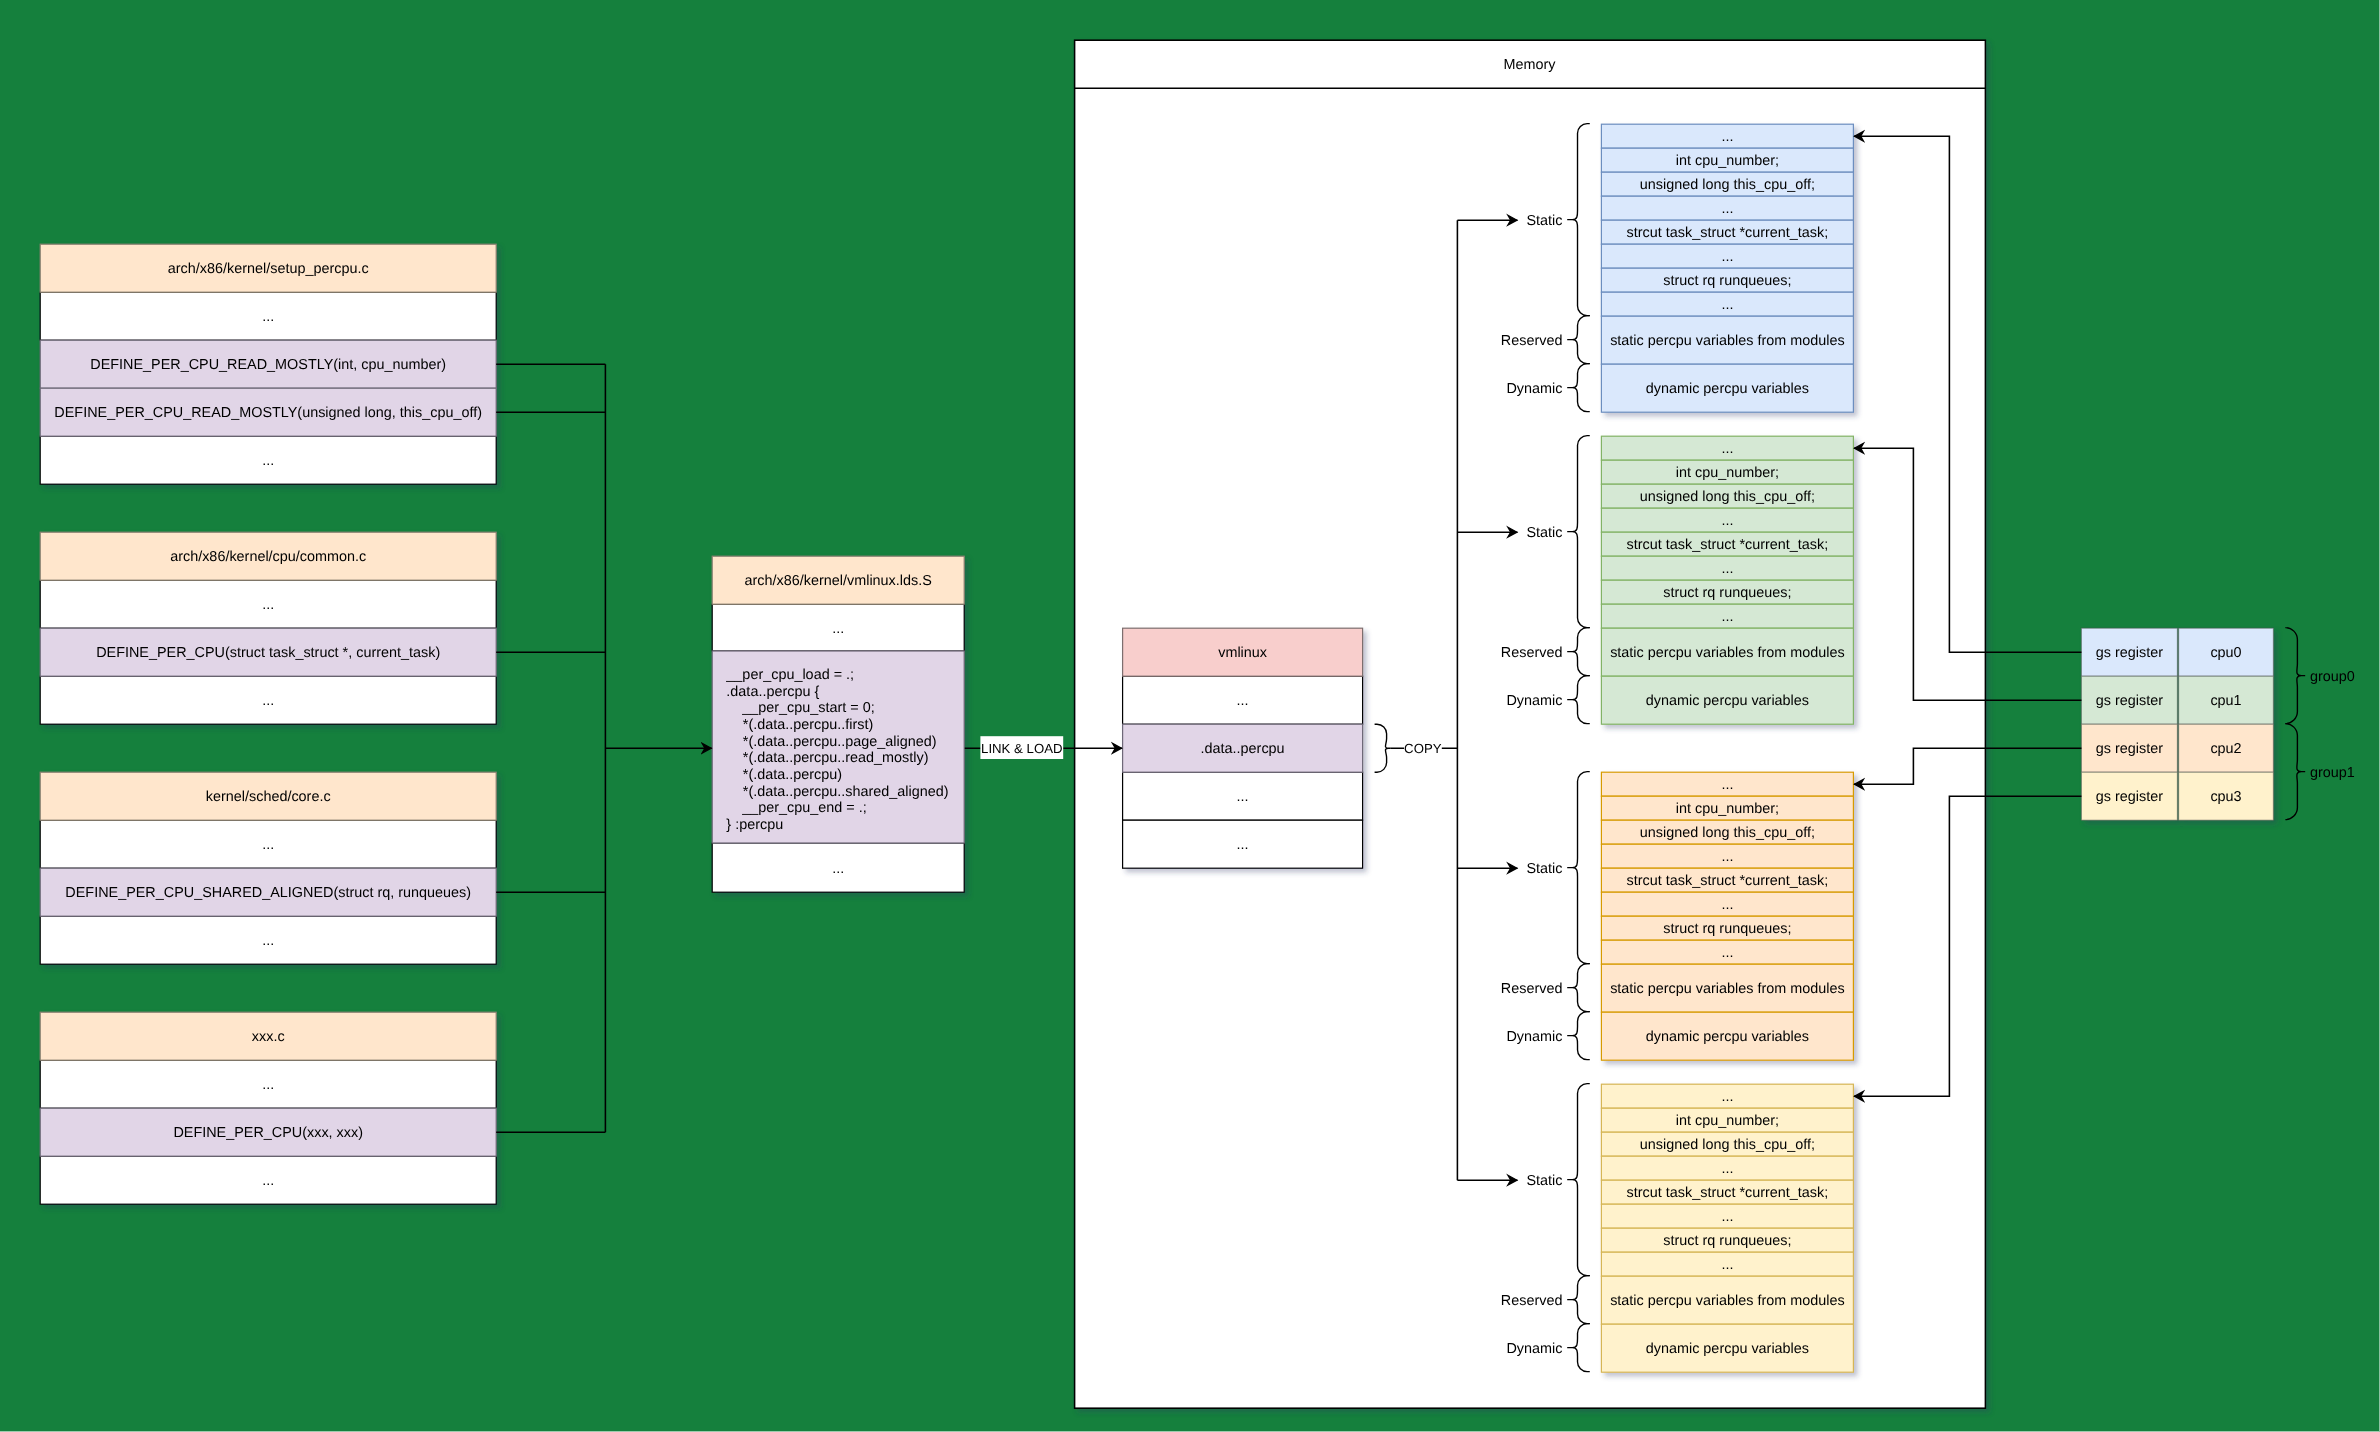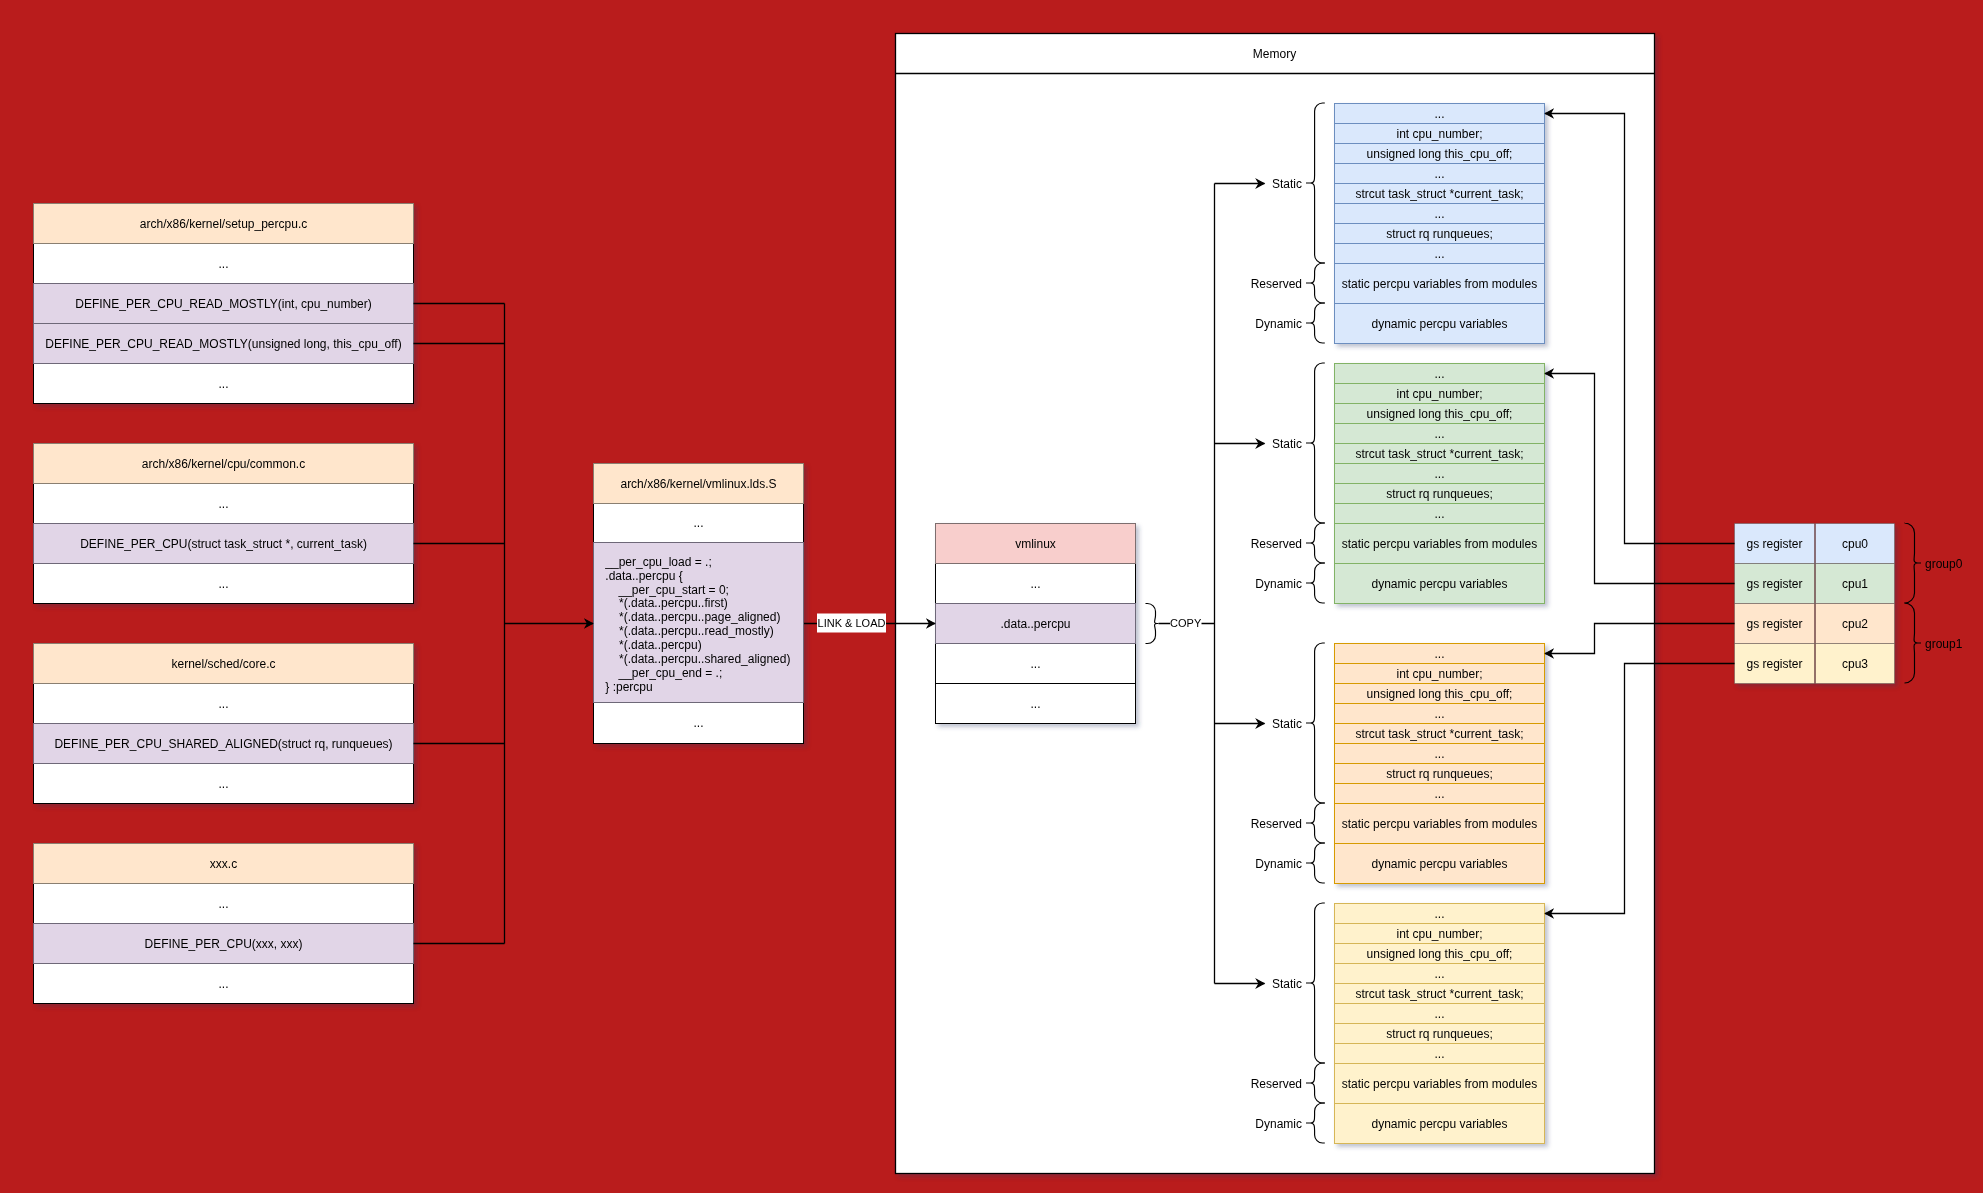--- a/index.html
+++ b/index.html
@@ -1,17 +1,17 @@
 <!DOCTYPE html>
 <html><head>
 <meta charset="utf-8">
 <title>Linux per-CPU variables layout</title>
 <style>
   html,body{margin:0;padding:0;background:#ffffff;}
-  #stage{position:relative;width:1983px;height:1193px;background:#b91c1c;overflow:hidden;}
+  #stage{position:relative;width:1983px;height:1193px;background:#15803d;overflow:hidden;}
   svg#diagram{display:block;shape-rendering:geometricPrecision;}
   svg#diagram text{font-family:"Liberation Sans",sans-serif;font-size:12px;fill:#000000;}
   svg#diagram{opacity:0.999;}
 </style>
 </head>
 <body>
 
 <div id="stage">
 <svg id="diagram" width="1983" height="1193" viewBox="0 0 1983 1193">
 <defs>

